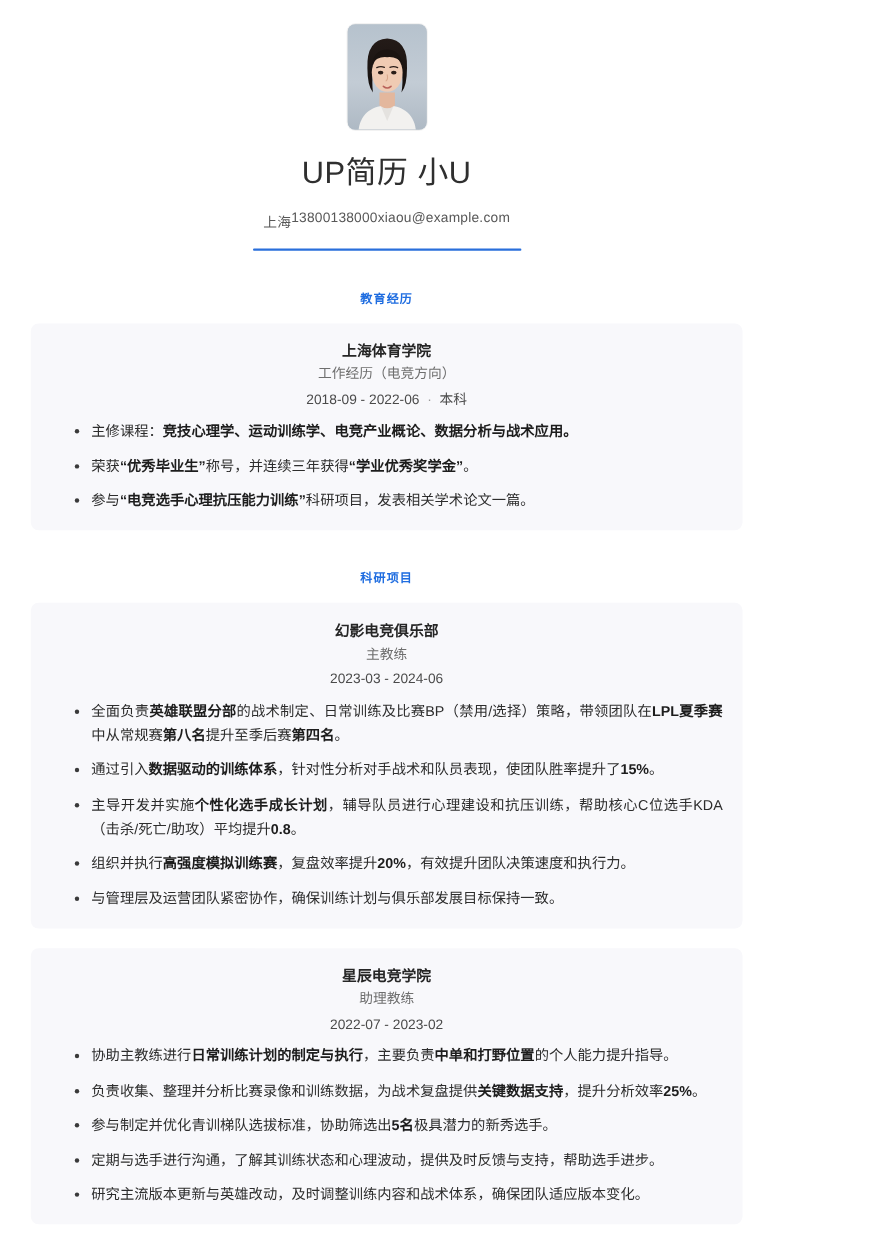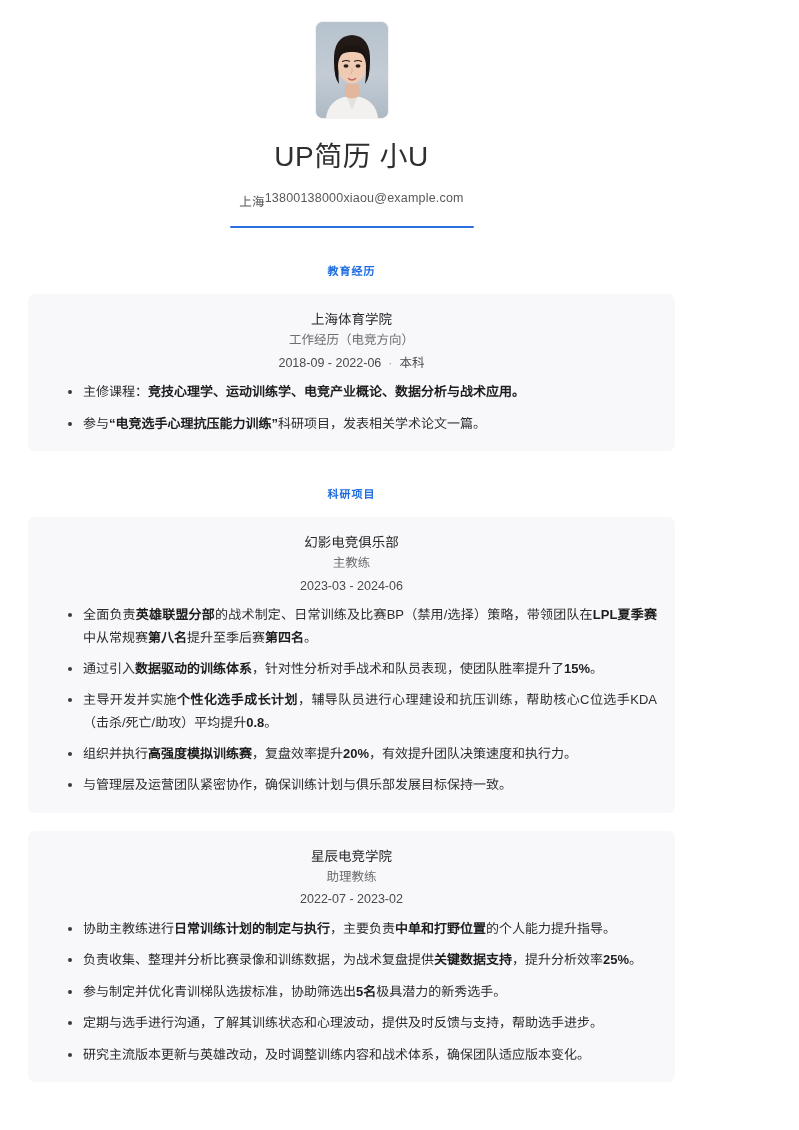--- a/index.html
+++ b/index.html
@@ -86,21 +86,21 @@
     background: #f8f8fb;
     border-radius: 7px;
     margin: 0 28px 18px 28px;
     padding: 16px 18px 14px 18px;
   }
   .card:last-child { margin-bottom: 0; }
 
   .entry-head { text-align: center; }
   .entry-org {
     font-size: 13.5px;
-    font-weight: 400;
+    font-weight: 700;
     color: #262626;
     line-height: 1.5;
   }
   .entry-role {
     font-size: 12.5px;
     color: #6e6e6e;
     line-height: 1.7;
   }
   .entry-meta {
     font-size: 12.5px;
@@ -201,20 +201,21 @@
       <div class="section">
         <div class="section-title">教育经历</div>
         <div class="card">
           <div class="entry-head">
             <div class="entry-org">上海体育学院</div>
             <div class="entry-role">工作经历（电竞方向）</div>
             <div class="entry-meta"><span>2018-09 - 2022-06</span><span class="dot-sep">·</span><span>本科</span></div>
           </div>
           <ul class="bullets">
             <li><span>主修课程：</span><b>竞技心理学、运动训练学、电竞产业概论、数据分析与战术应用。</b></li>
+            <li><span>荣获</span><b>“优秀毕业生”</b><span>称号，并连续三年获得</span><b>“学业优秀奖学金”</b><span>。</span></li>
             <li><span>参与</span><b>“电竞选手心理抗压能力训练”</b><span>科研项目，发表相关学术论文一篇。</span></li>
           </ul>
         </div>
       </div>
       <div class="section">
         <div class="section-title">科研项目</div>
         <div class="card">
           <div class="entry-head">
             <div class="entry-org">幻影电竞俱乐部</div>
             <div class="entry-role">主教练</div>

